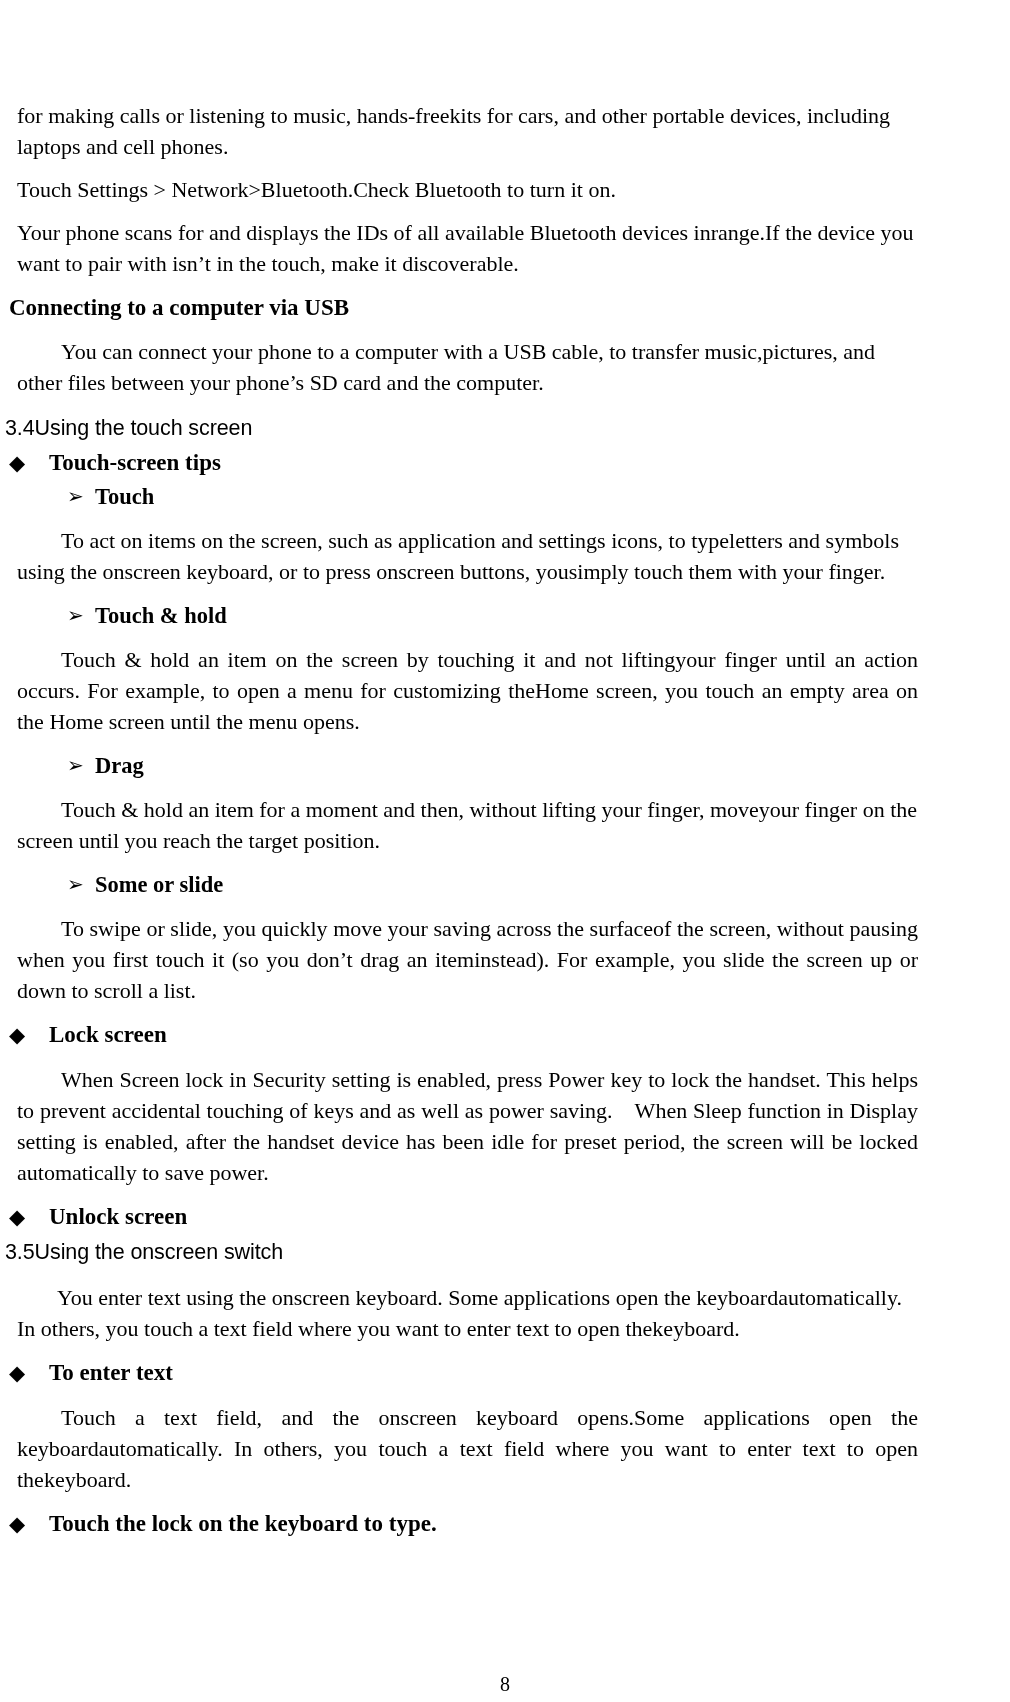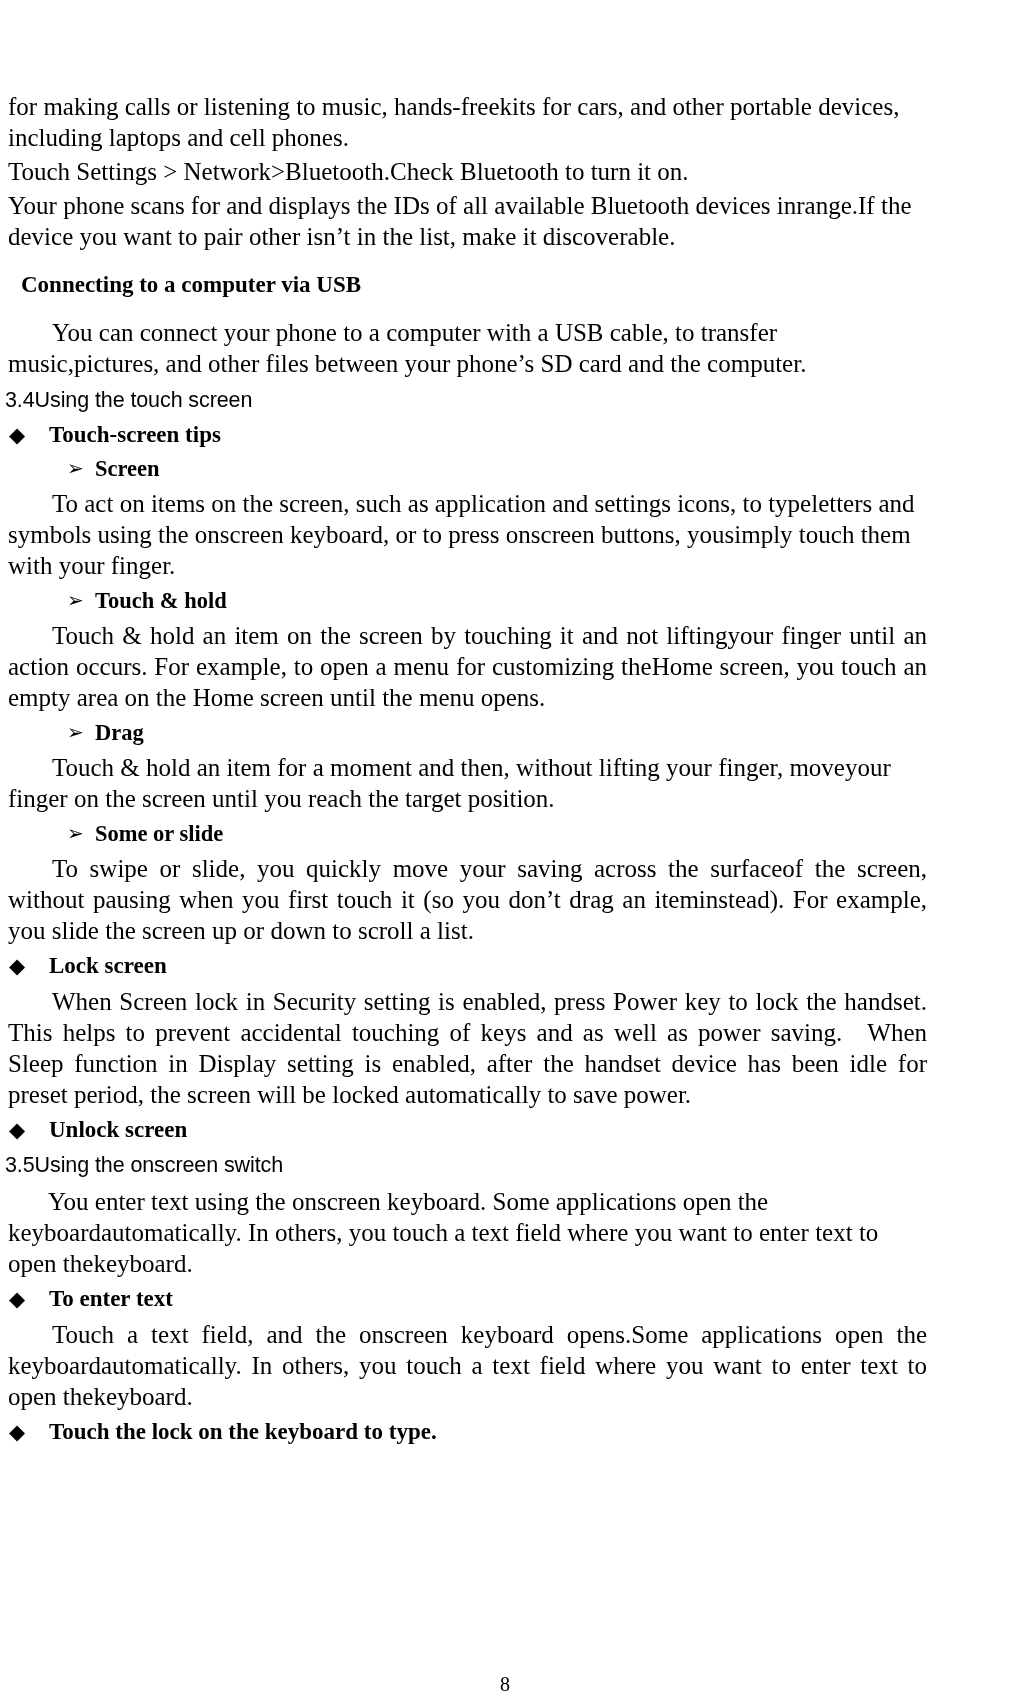--- a/index.html
+++ b/index.html
@@ -29,23 +29,23 @@
   .content {
     position: absolute;
     left: 5px;
     top: 88px;
     width: 925px;
   }
 
   
   .p {
     font-family: "Liberation Serif", "DejaVu Serif", serif;
-    font-size: 25px;
+    font-size: 22px;
     line-height: 31px;
-    margin: 3px;
+    margin: 12px;
     text-align: left;
     color: #000;
   }
   .p.just {
     text-align: justify;
     text-justify: inter-word;
   }
   .p.ind {
     text-indent: 44px;
   }
@@ -62,21 +62,21 @@
     margin: 0;
     letter-spacing: -0.1px;
   }
 
   
   .h-serif {
     font-family: "Liberation Serif", "DejaVu Serif", serif;
     font-weight: bold;
     font-size: 23px;
     line-height: 33px;
-    margin: 16px;
+    margin: 4px;
   }
 
   
   .b1 {
     position: relative;
     font-family: "Liberation Serif", "DejaVu Serif", serif;
     font-weight: bold;
     font-size: 23px;
     line-height: 34px;
     margin: 0;
@@ -129,36 +129,36 @@
 <body>
 
 <div class="page">
   <div class="content">
 
     <p class="p">for making calls or listening to music, hands-freekits for cars, and other portable devices, including laptops and cell phones.</p>
 
     <p class="p">Touch Settings &gt; Network&gt;Bluetooth.Check Bluetooth to turn it on.</p>
 
 
-    <p class="p">Your phone scans for and displays the IDs of all available Bluetooth devices inrange.If the device you want to pair other isn’t in the list, make it discoverable.</p>
+    <p class="p">Your phone scans for and displays the IDs of all available Bluetooth devices inrange.If the device you want to pair with isn’t in the touch, make it discoverable.</p>
 
     <h3 class="h-serif">Connecting to a computer via USB</h3>
 
     <p class="p ind">You can connect your phone to a computer with a USB cable, to transfer music,pictures, and other files between your phone’s SD card and the computer.</p>
 
     <h2 class="h-sec">3.4Using the touch screen</h2>
 
     <p class="b1">
       <span class="bullet">◆</span>
       <span>Touch-screen tips</span>
     </p>
 
     <p class="b2">
       <span class="bullet">➢</span>
-      <span>Screen</span>
+      <span>Touch</span>
     </p>
     <p class="p ind">To act on items on the screen, such as application and settings icons, to typeletters and symbols using the onscreen keyboard, or to press onscreen buttons, yousimply touch them with your finger.</p>
 
     <p class="b2">
       <span class="bullet">➢</span>
       <span>Touch &amp; hold</span>
     </p>
     <p class="p just ind">Touch &amp; hold an item on the screen by touching it and not liftingyour finger until an action occurs. For example, to open a menu for customizing theHome screen, you touch an empty area on the Home screen until the menu opens.</p>
 
     <p class="b2">

